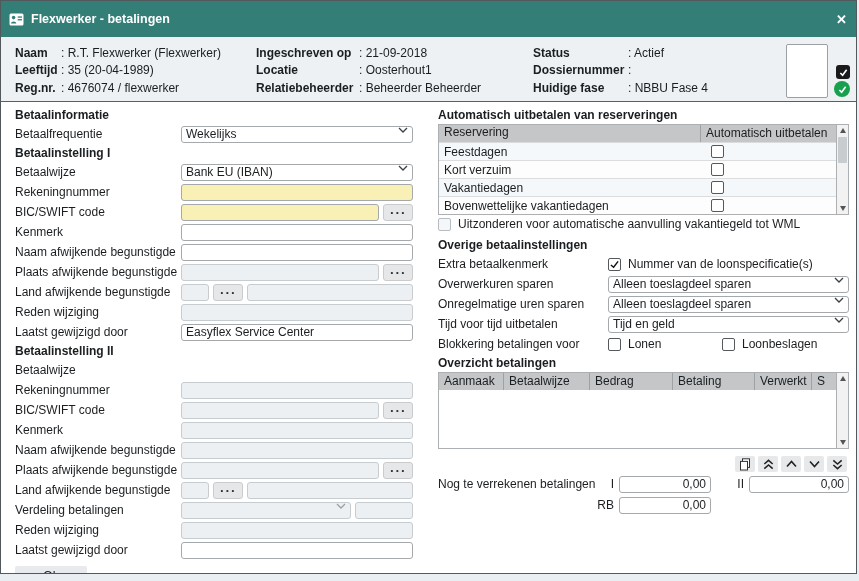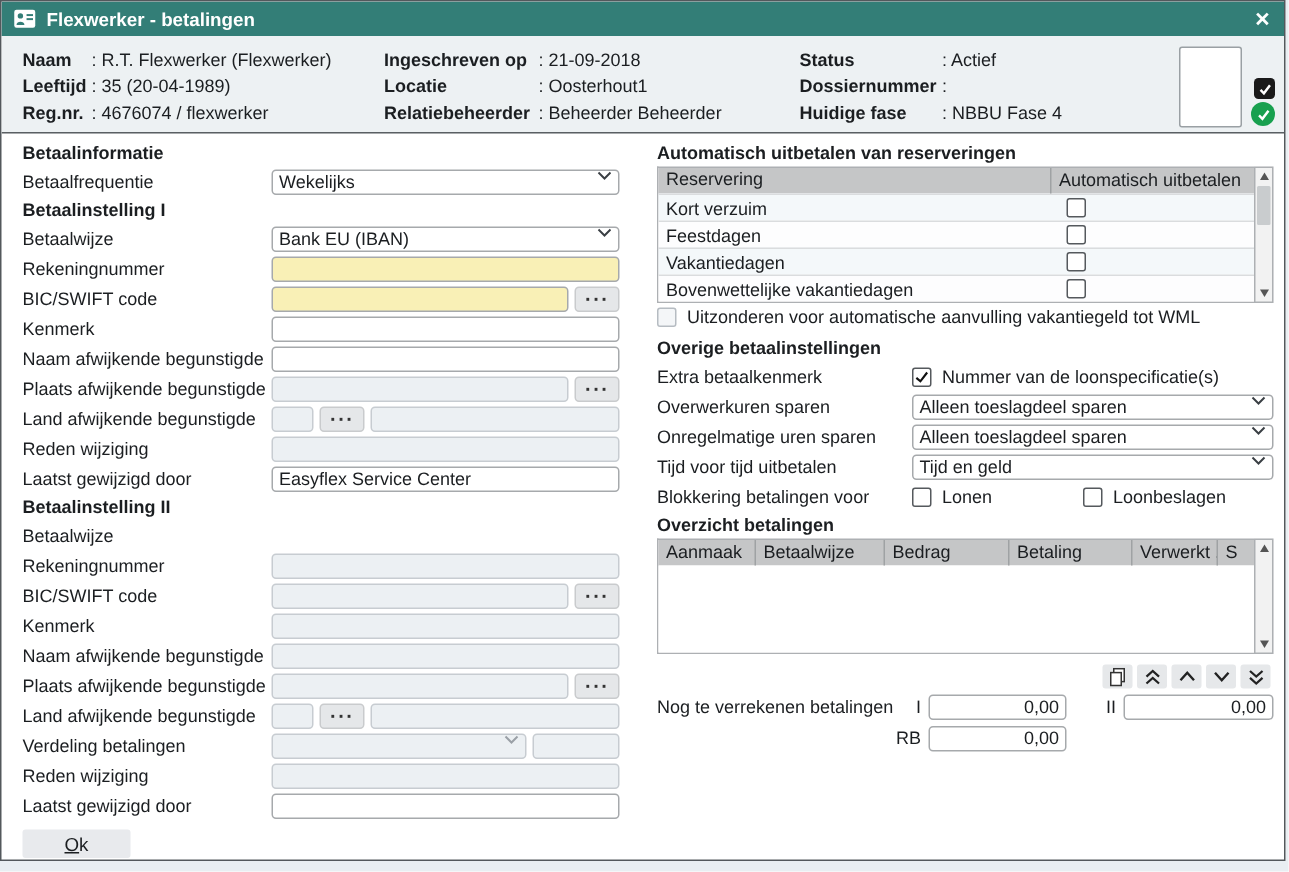--- a/index.html
+++ b/index.html
@@ -1,19 +1,19 @@
 <!DOCTYPE html>
 <html><head>
 <meta charset="utf-8">
 <style>
   html,body{margin:0;padding:0;}
   body{width:859px;height:581px;background:#E9EEF2;font-family:"Liberation Sans",sans-serif;font-size:12px;color:#1b1e21;}
   .window{width:857px;height:574px;border:1px solid #53585c;background:#fff;box-sizing:border-box;display:flex;flex-direction:column;overflow:hidden;}
   
-  .titlebar{height:23px;flex:none;background:#337E77;display:flex;align-items:center;padding:0 9px 0 8px;gap:7px;}
+  .titlebar{height:36px;flex:none;background:#337E77;display:flex;align-items:center;padding:0 9px 0 8px;gap:7px;}
   .titlebar .title{color:#fff;font-weight:bold;font-size:12.5px;}
   .titlebar .close{margin-left:auto;color:#fff;font-weight:bold;font-size:13px;cursor:pointer;line-height:1;}
   
   .hdr{height:65px;flex:none;background:#EDF1F3;border-bottom:1px solid #5a5f63;display:flex;padding:6px 6px 4px 14px;box-sizing:border-box;justify-content:space-between;}
   .hgroup{display:flex;flex-direction:column;justify-content:space-between;padding:1px 0;}
   .hg1{width:241px;}.hg2{width:277px;}.hg3{width:250px;}
   .hrow{display:flex;height:17px;align-items:center;}
   .hlabel{font-weight:bold;}
   .hg1 .hlabel{width:46px;}.hg2 .hlabel{width:103px;}.hg3 .hlabel{width:95px;}
   .photo{width:40px;height:52px;background:#fff;border:1px solid #9aa0a4;border-radius:2px;margin-left:auto;margin-top:1px;}
@@ -270,27 +270,27 @@
     <div class="col-right">
 
       <div class="sec-h">Automatisch uitbetalen van reserveringen</div>
       <div class="tblwrap">
         <div class="tbl">
           <div class="thead">
             <div class="th td1">Reservering</div>
             <div class="th" style="flex:1;">Automatisch uitbetalen</div>
           </div>
           <div class="tr">
-            <div class="td1">Kort verzuim</div>
+            <div class="td1">Feestdagen</div>
             <div class="td2">
                 <span class="cb"></span>
               </div>
           </div>
           <div class="tr">
-            <div class="td1">Feestdagen</div>
+            <div class="td1">Kort verzuim</div>
             <div class="td2">
                 <span class="cb"></span>
               </div>
           </div>
           <div class="tr">
             <div class="td1">Vakantiedagen</div>
             <div class="td2">
                 <span class="cb"></span>
               </div>
           </div>

